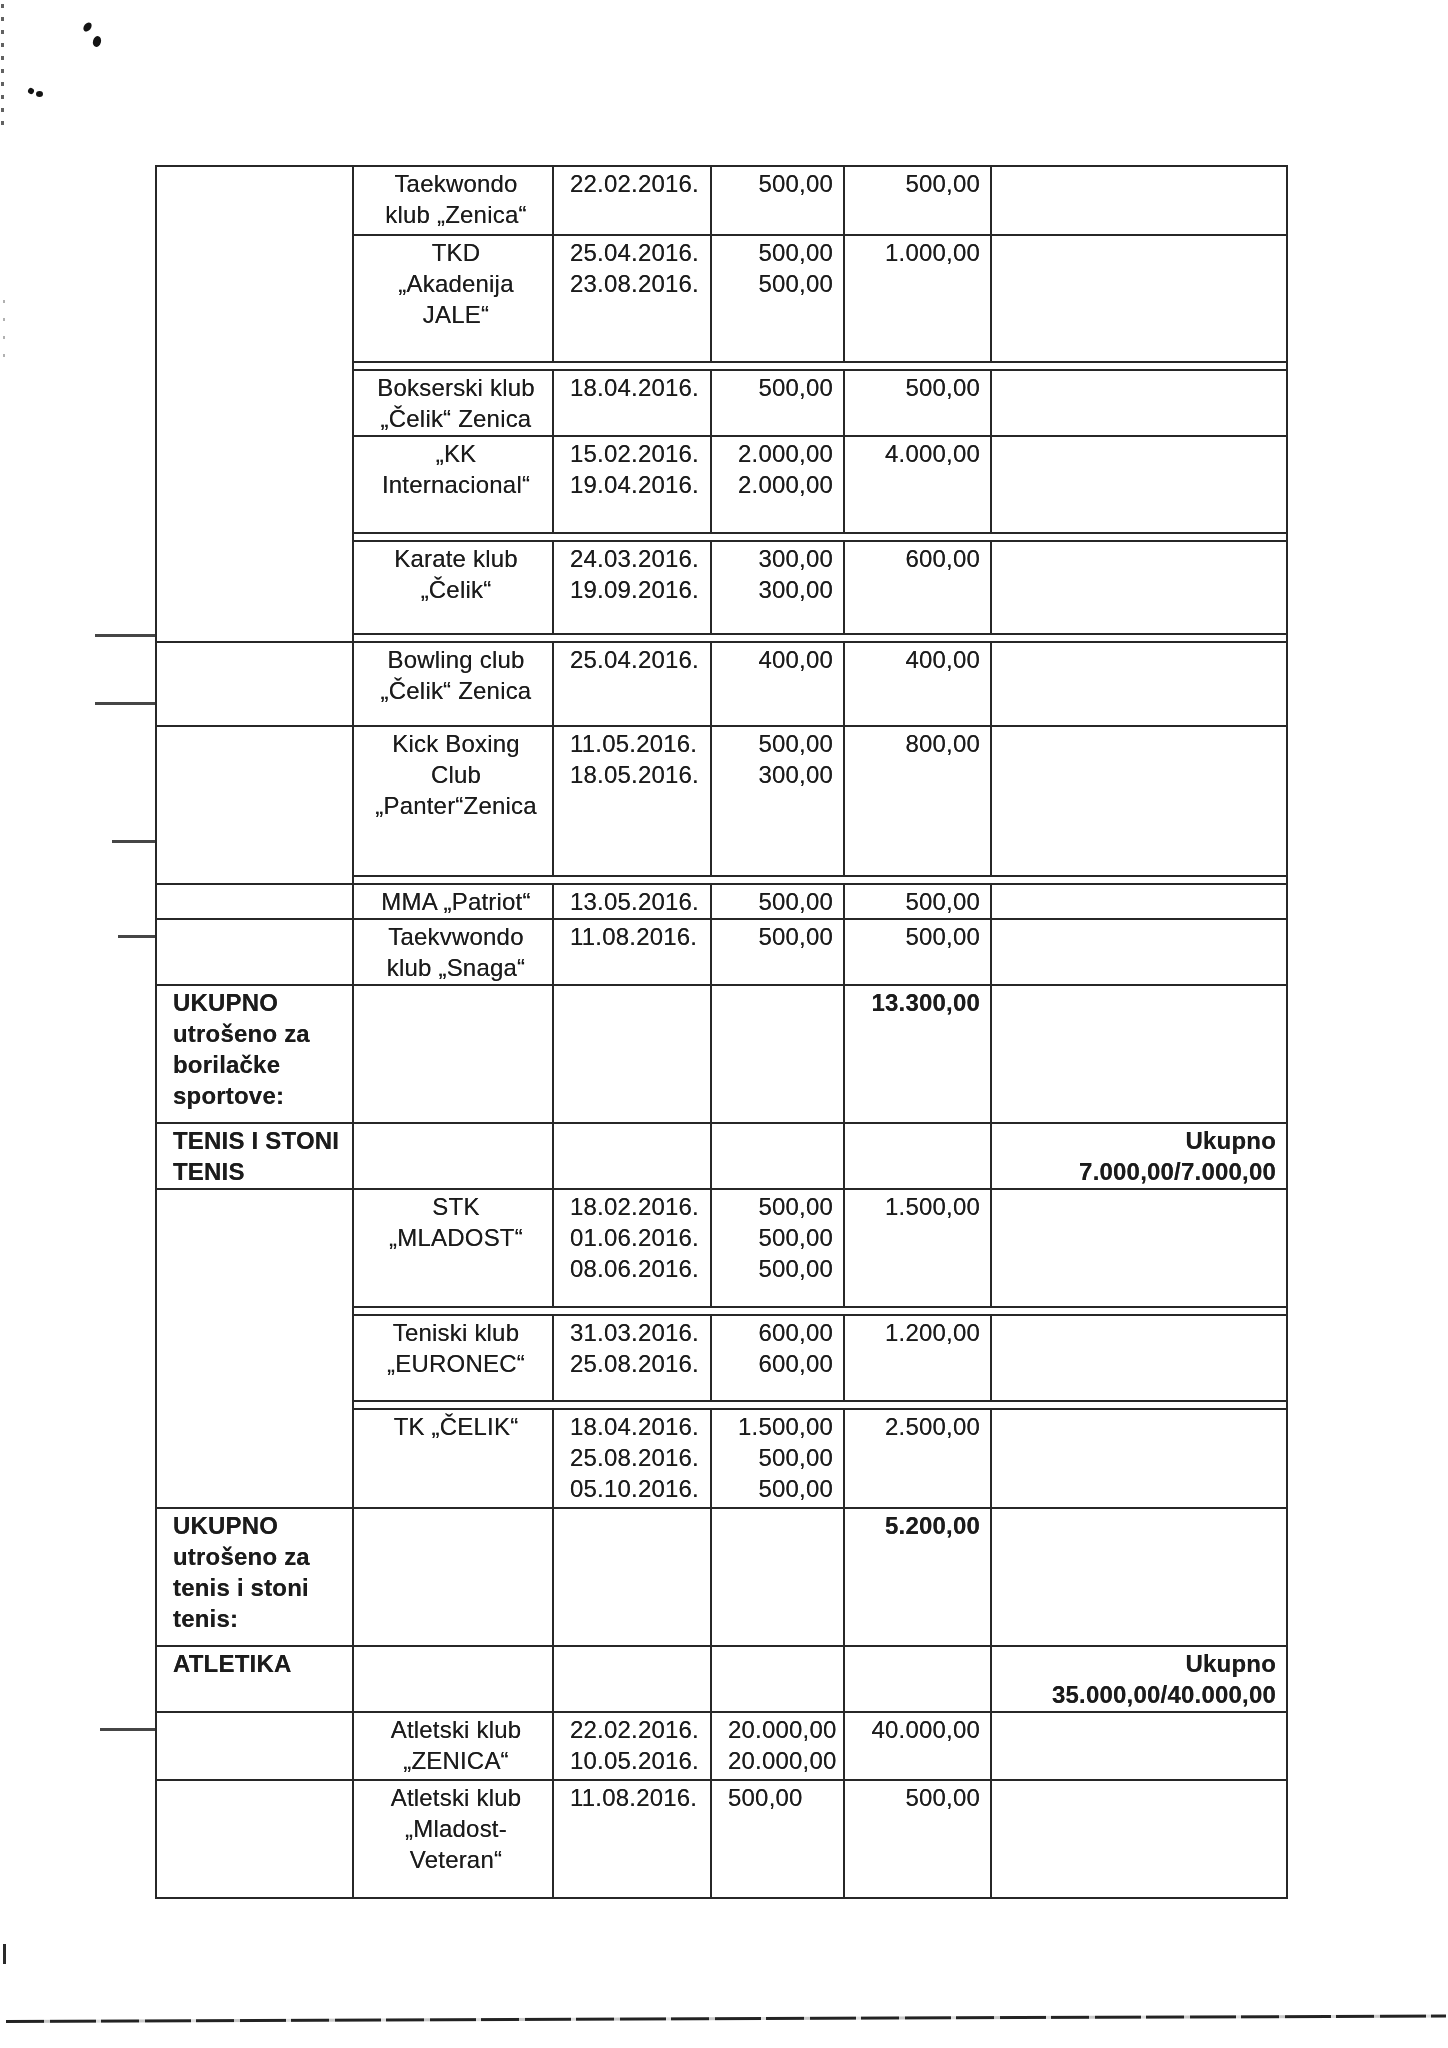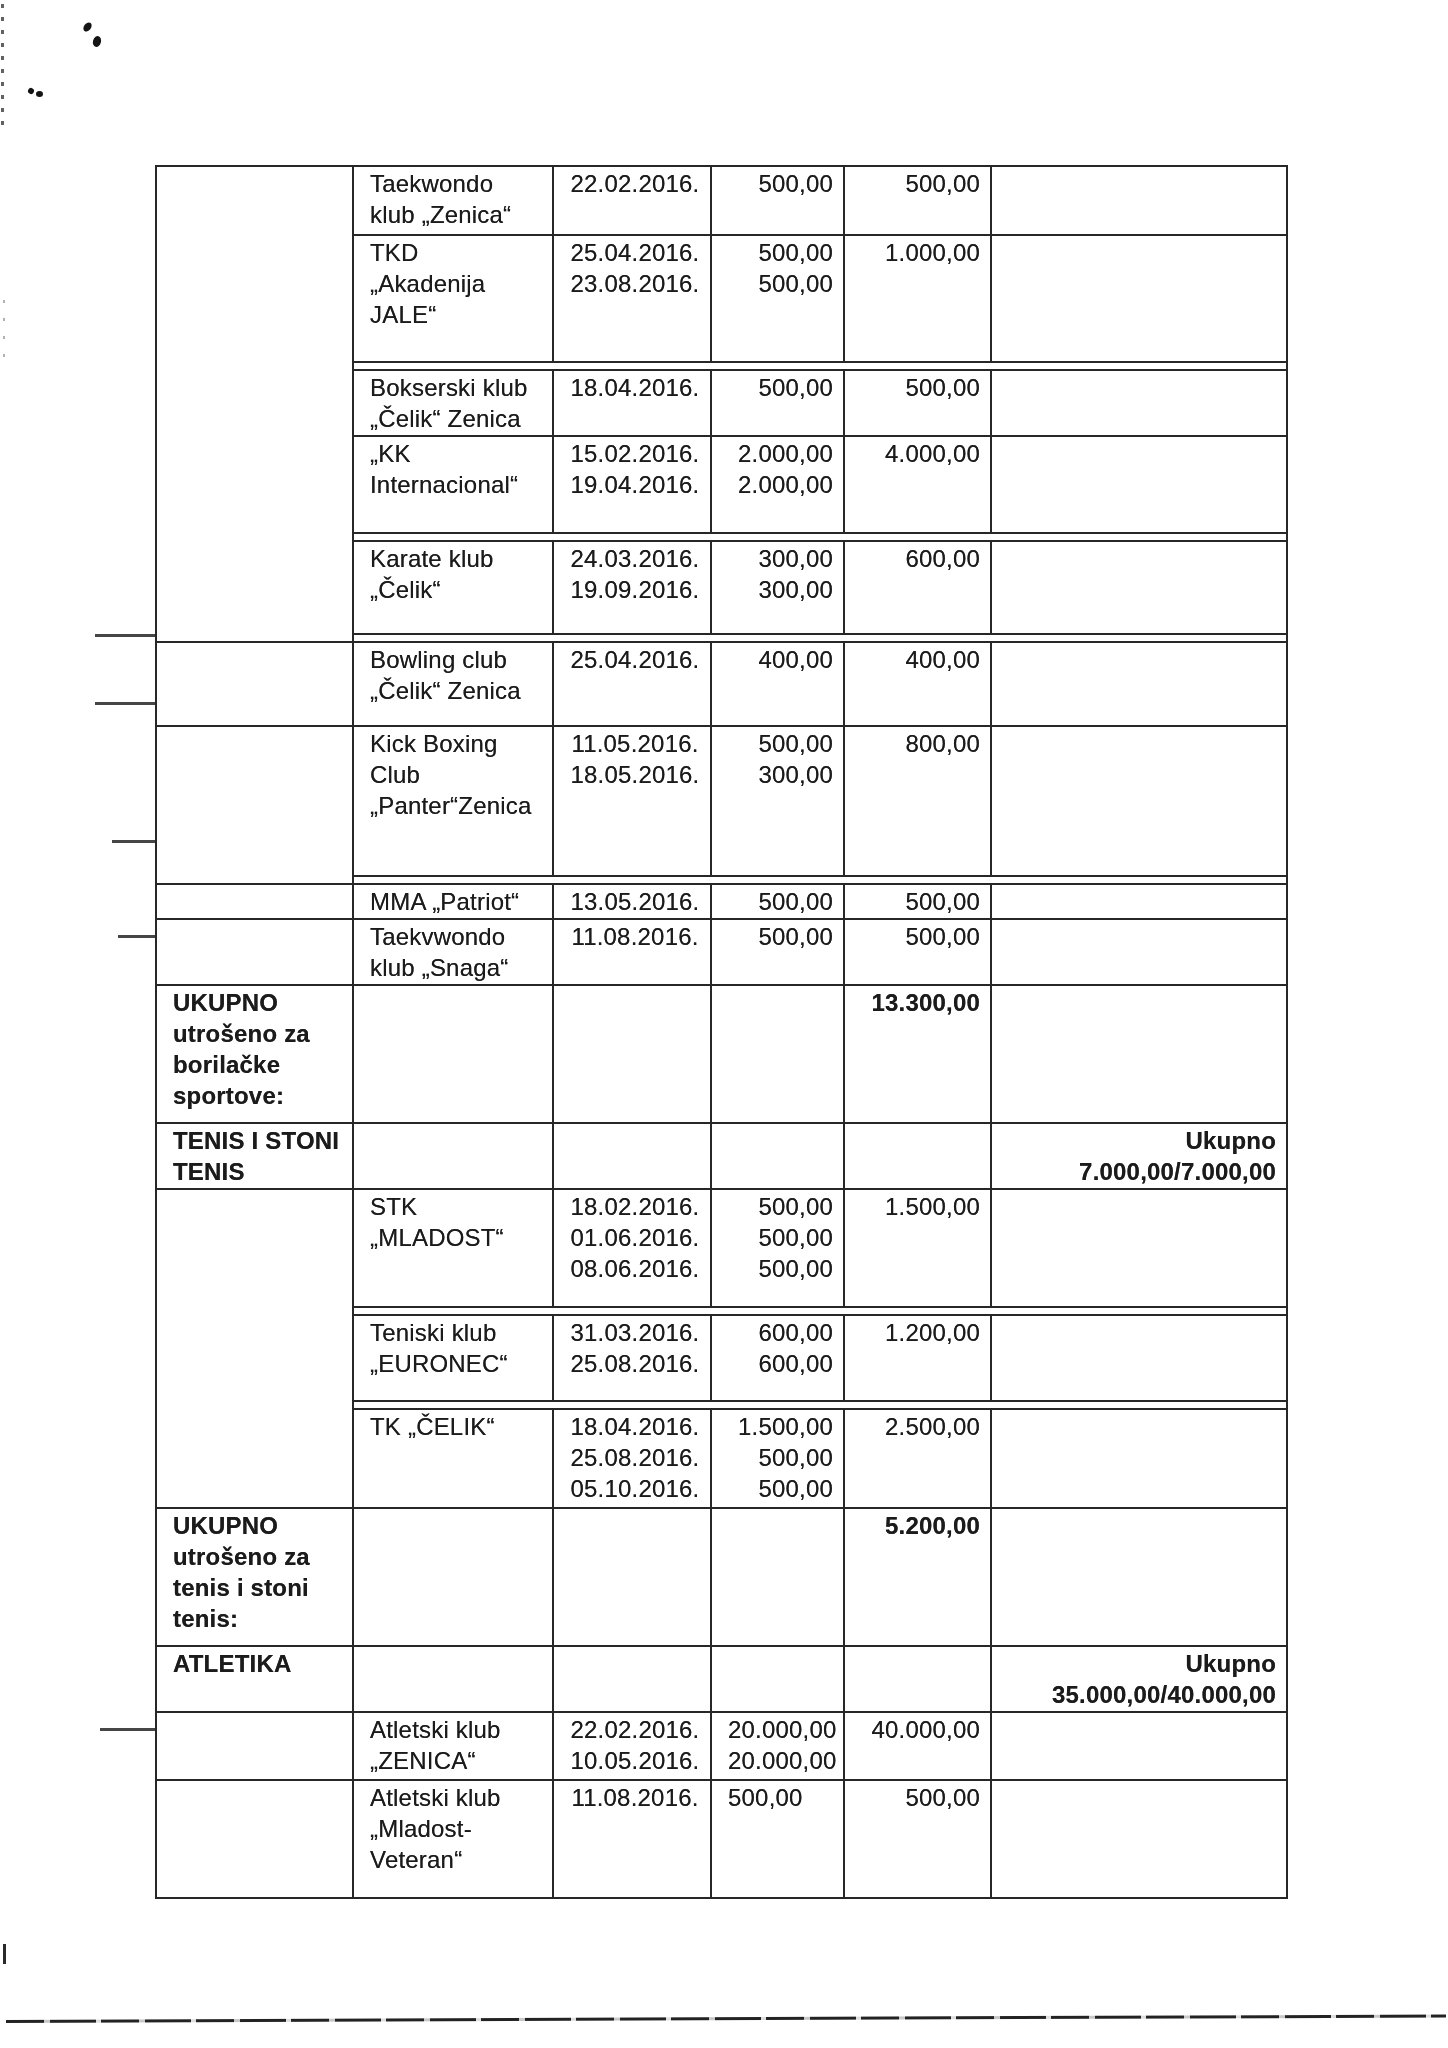--- a/index.html
+++ b/index.html
@@ -27,22 +27,22 @@
     padding: 1px 10px 1px 16px;
     font-size: 24px;
     line-height: 31px;
     vertical-align: top;
     letter-spacing: 0.2px;
     overflow: hidden;
   }
   table.doc .ln { text-shadow: 0 0 0.6px rgba(25,25,25,0.75); white-space: nowrap; }
 
   td.col-category { font-weight: bold; padding-left: 13px; padding-top: 5px; letter-spacing: 0; }
-  td.col-club     { padding-left: 16px; padding-top: 3px; }
-  td.col-date     { padding-left: 17px; padding-top: 3px; text-align: center; }
+  td.col-club     { padding-left: 16px; padding-top: 3px; text-align: center; }
+  td.col-date     { padding-left: 17px; padding-top: 3px; }
   td.col-amount   { text-align: right; padding-left: 4px; padding-right: 12px; padding-top: 3px; }
   td.col-total    { text-align: right; vertical-align: middle; padding-left: 4px; padding-right: 14px; }
   td.col-summary  { text-align: right; vertical-align: middle; font-weight: bold; padding-left: 4px; padding-right: 12px; }
   td.col-gap      { border: none; padding: 0; }
   td.bold         { font-weight: bold; }
   td.align-left   { text-align: left; padding-left: 20px; }
   td.valign-middle{ vertical-align: middle; }
 
   
   .artifact { position: absolute; }

